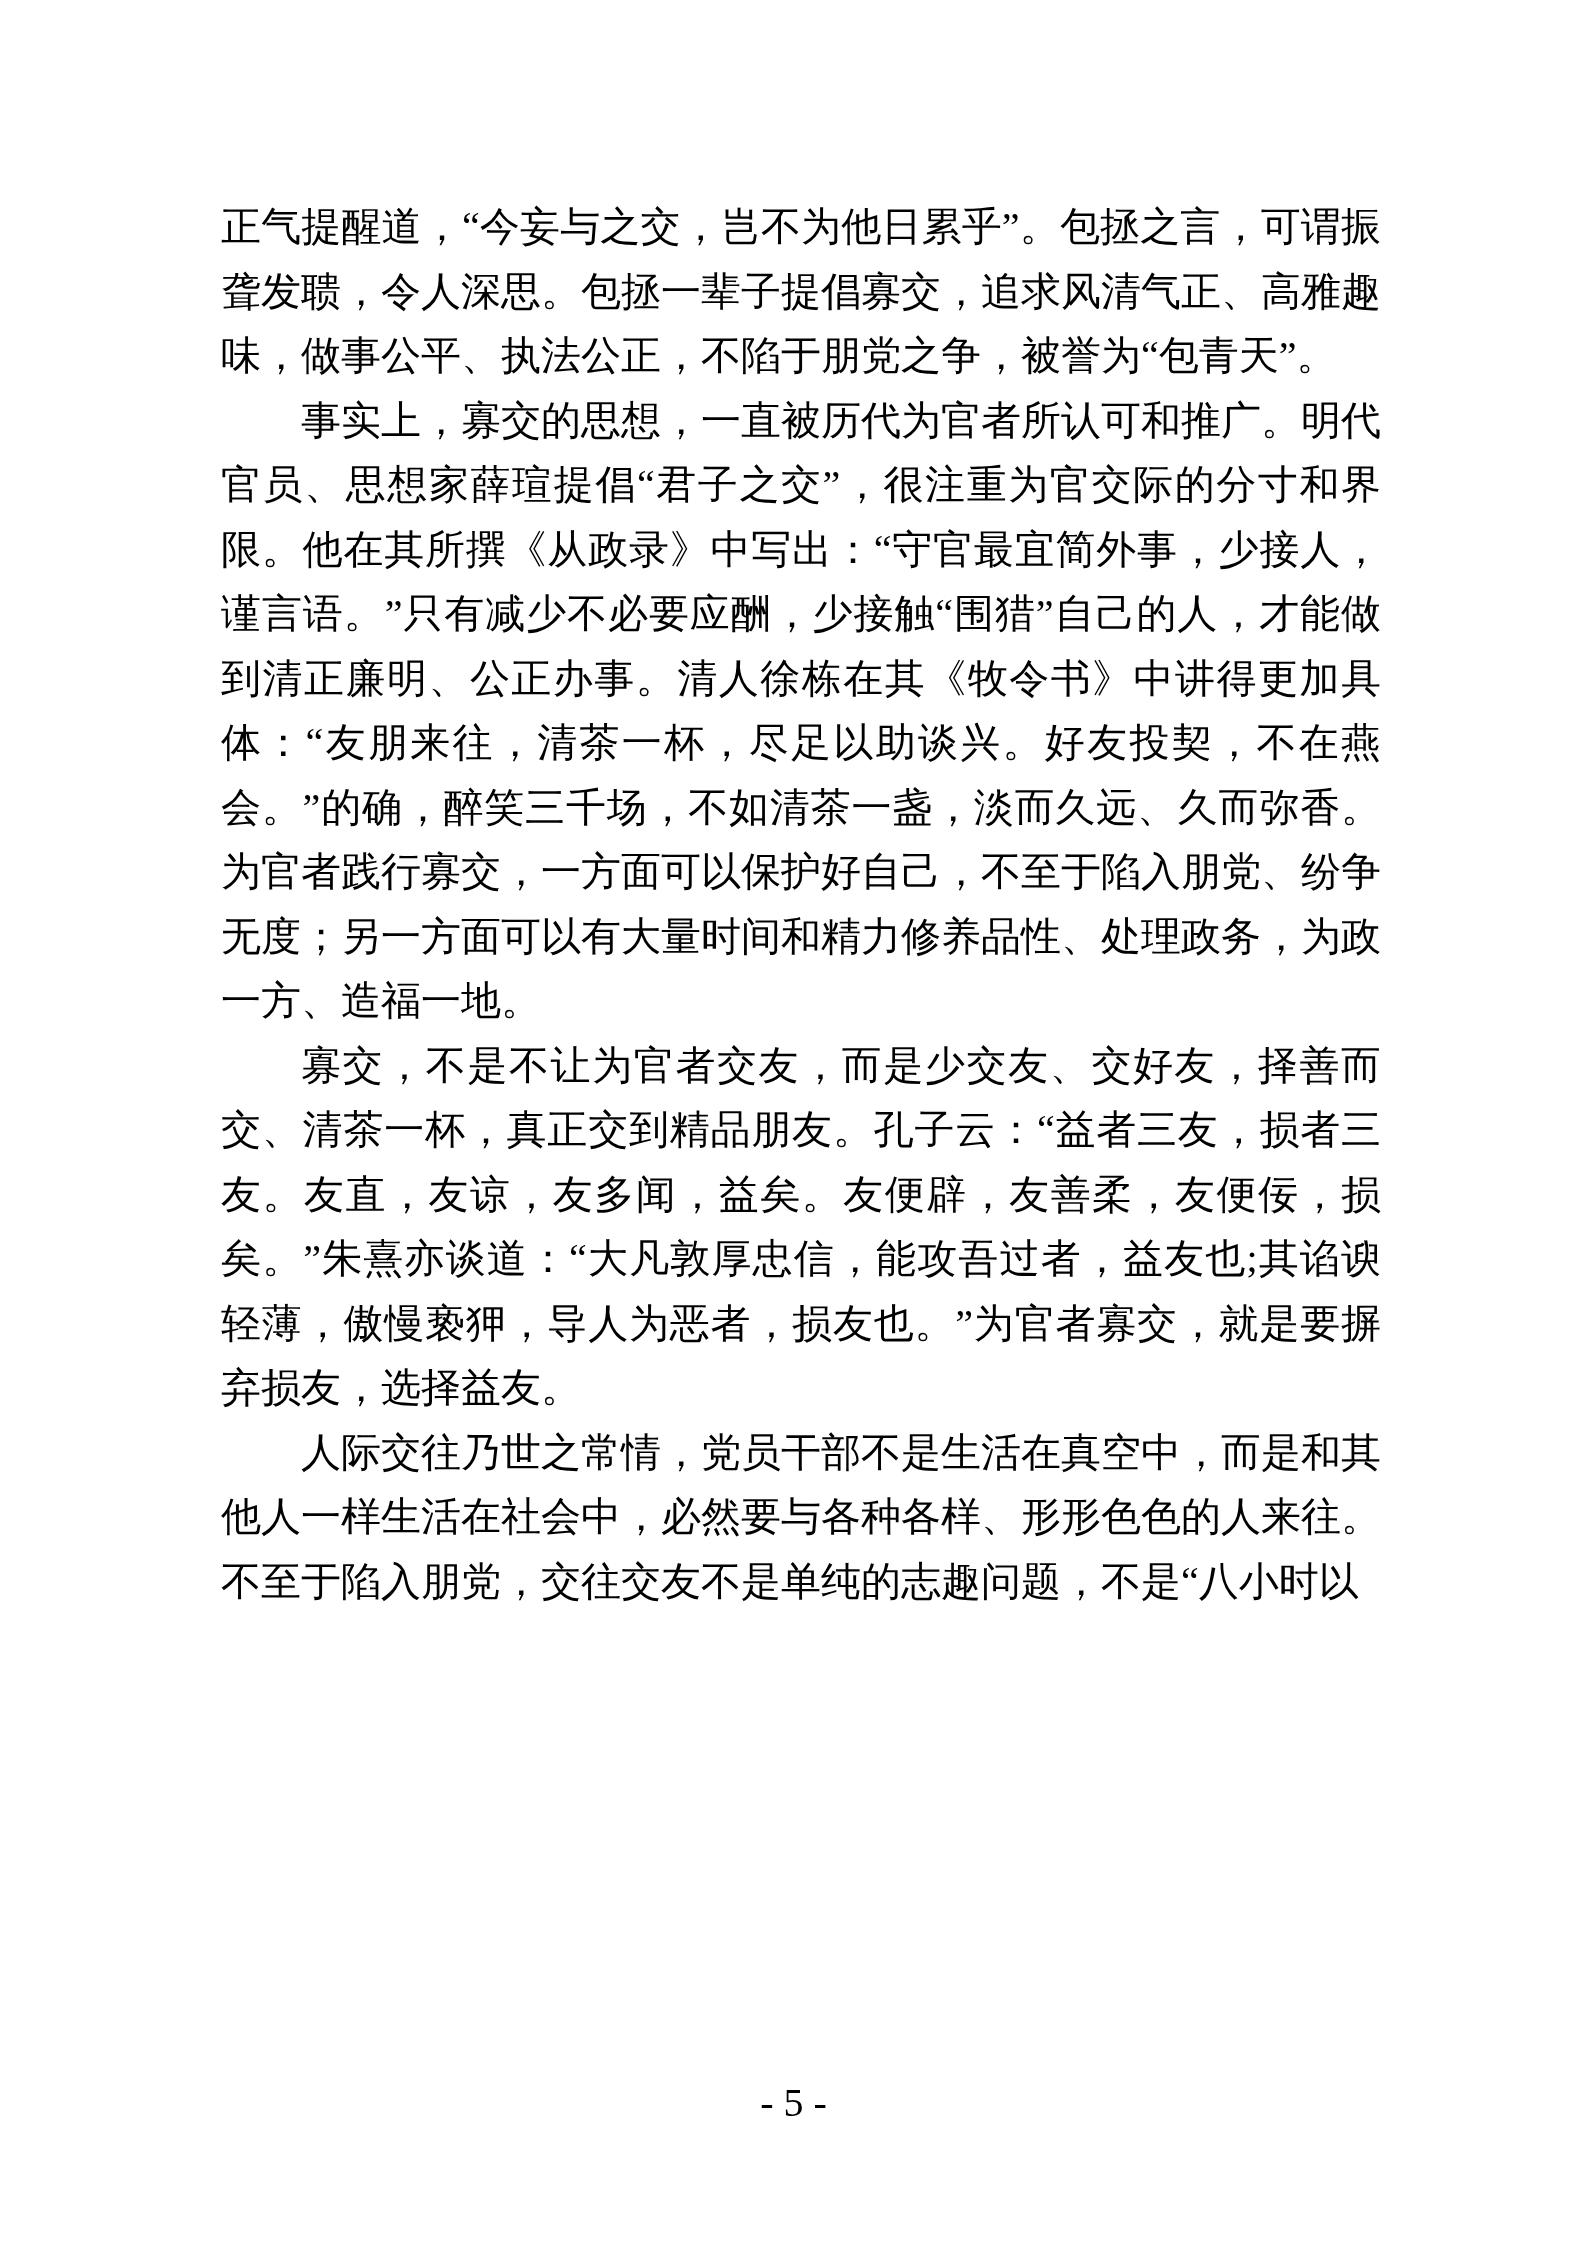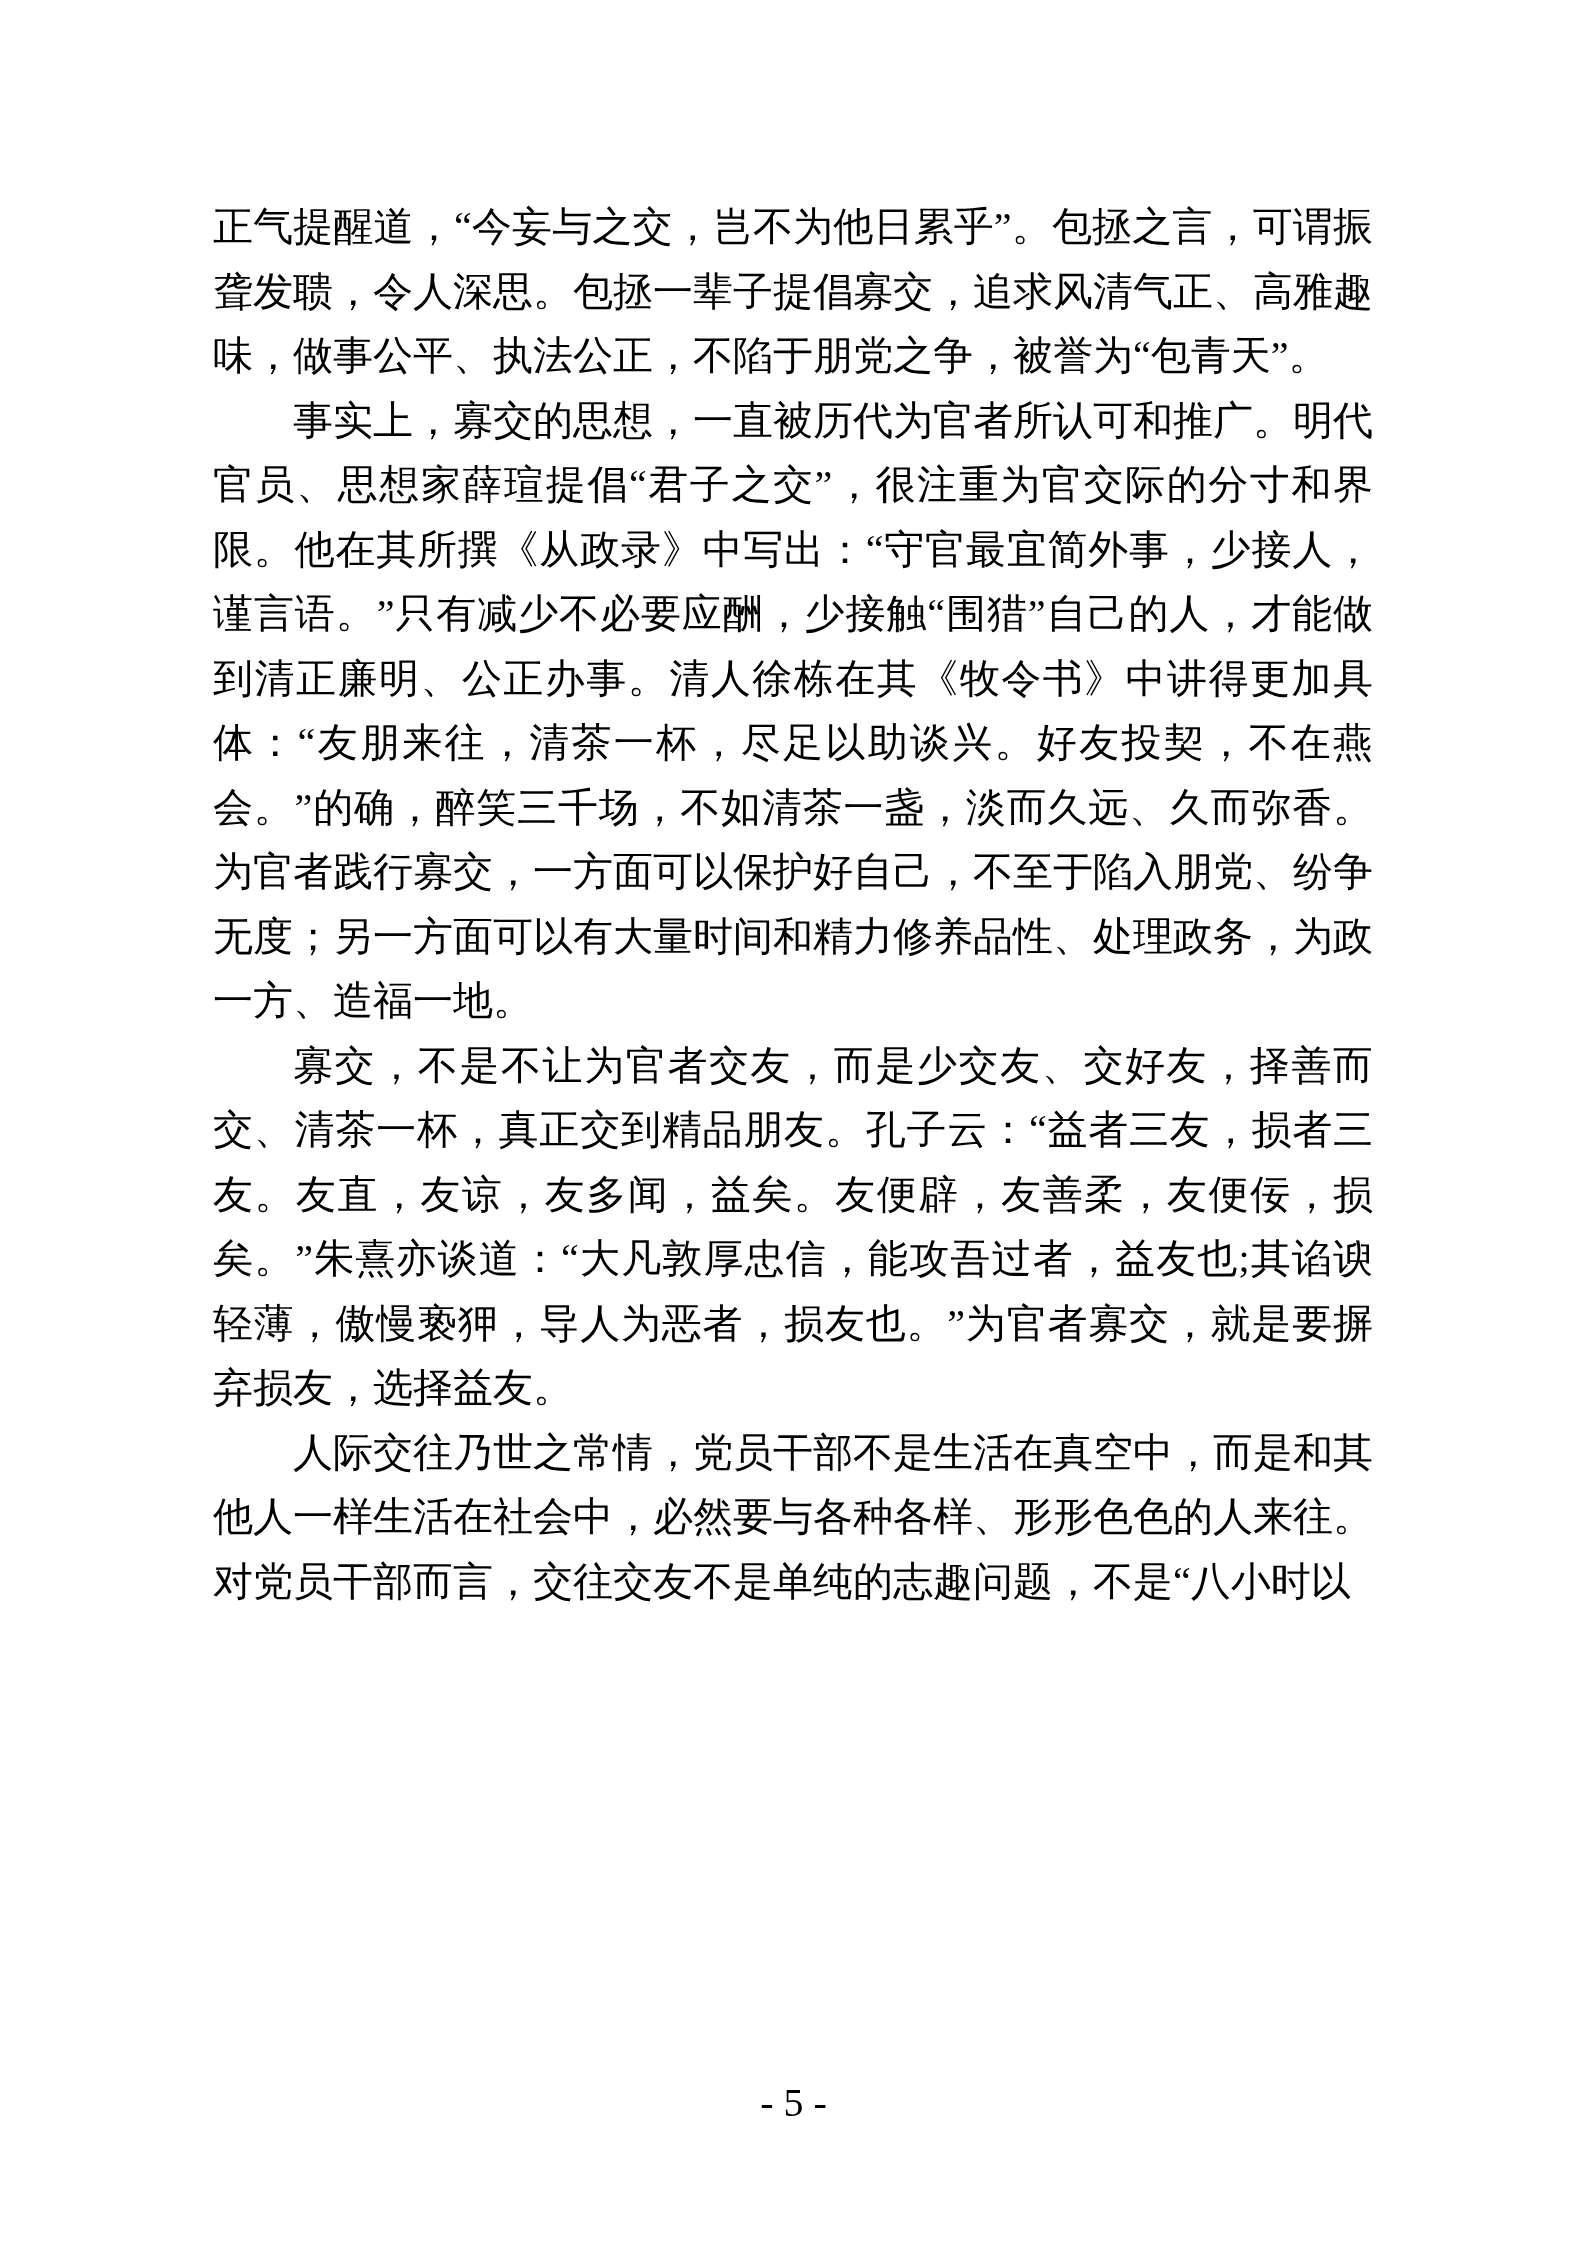--- a/index.html
+++ b/index.html
@@ -11,21 +11,21 @@
       position: relative;
       width: 1587px;
       height: 2245px;
       background: #ffffff;
       color: #000000;
       font-family: "Liberation Serif", "DejaVu Serif", serif;
       overflow: hidden;
     }
     .content {
       position: absolute;
-      left: 213px;
+      left: 221px;
       top: 195px;
       width: 1160px;
     }
     .content p {
       margin: 0;
       padding: 0;
       font-size: 40px;
       line-height: 64.5px;
       text-align: justify;
       text-justify: inter-ideograph;
@@ -47,18 +47,18 @@
     }
   </style>
 </head>
 <body>
 
 <div class="page">
   <div class="content">
     <p>正气提醒道，“今妄与之交，岂不为他日累乎”。包拯之言，可谓振聋发聩，令人深思。包拯一辈子提倡寡交，追求风清气正、高雅趣味，做事公平、执法公正，不陷于朋党之争，被誉为“包青天”。</p>
     <p class="indent">事实上，寡交的思想，一直被历代为官者所认可和推广。明代官员、思想家薛瑄提倡“君子之交”，很注重为官交际的分寸和界限。他在其所撰《从政录》中写出：“守官最宜简外事，少接人，谨言语。”只有减少不必要应酬，少接触“围猎”自己的人，才能做到清正廉明、公正办事。清人徐栋在其《牧令书》中讲得更加具体：“友朋来往，清茶一杯，尽足以助谈兴。好友投契，不在燕会。”的确，醉笑三千场，不如清茶一盏，淡而久远、久而弥香。为官者践行寡交，一方面可以保护好自己，不至于陷入朋党、纷争无度；另一方面可以有大量时间和精力修养品性、处理政务，为政一方、造福一地。</p>
     <p class="indent">寡交，不是不让为官者交友，而是少交友、交好友，择善而交、清茶一杯，真正交到精品朋友。孔子云：“益者三友，损者三友。友直，友谅，友多闻，益矣。友便辟，友善柔，友便佞，损矣。”朱熹亦谈道：“大凡敦厚忠信，能攻吾过者，益友也;其谄谀轻薄，傲慢亵狎，导人为恶者，损友也。”为官者寡交，就是要摒弃损友，选择益友。</p>
-    <p class="indent">人际交往乃世之常情，党员干部不是生活在真空中，而是和其他人一样生活在社会中，必然要与各种各样、形形色色的人来往。对党员干部而言，交往交友不是单纯的志趣问题，不是“八小时以</p>
+    <p class="indent">人际交往乃世之常情，党员干部不是生活在真空中，而是和其他人一样生活在社会中，必然要与各种各样、形形色色的人来往。不至于陷入朋党，交往交友不是单纯的志趣问题，不是“八小时以</p>
   </div>
   <div class="footer">
     <span>- 5 -</span>
   </div>
 </div>
 
 </body></html>

